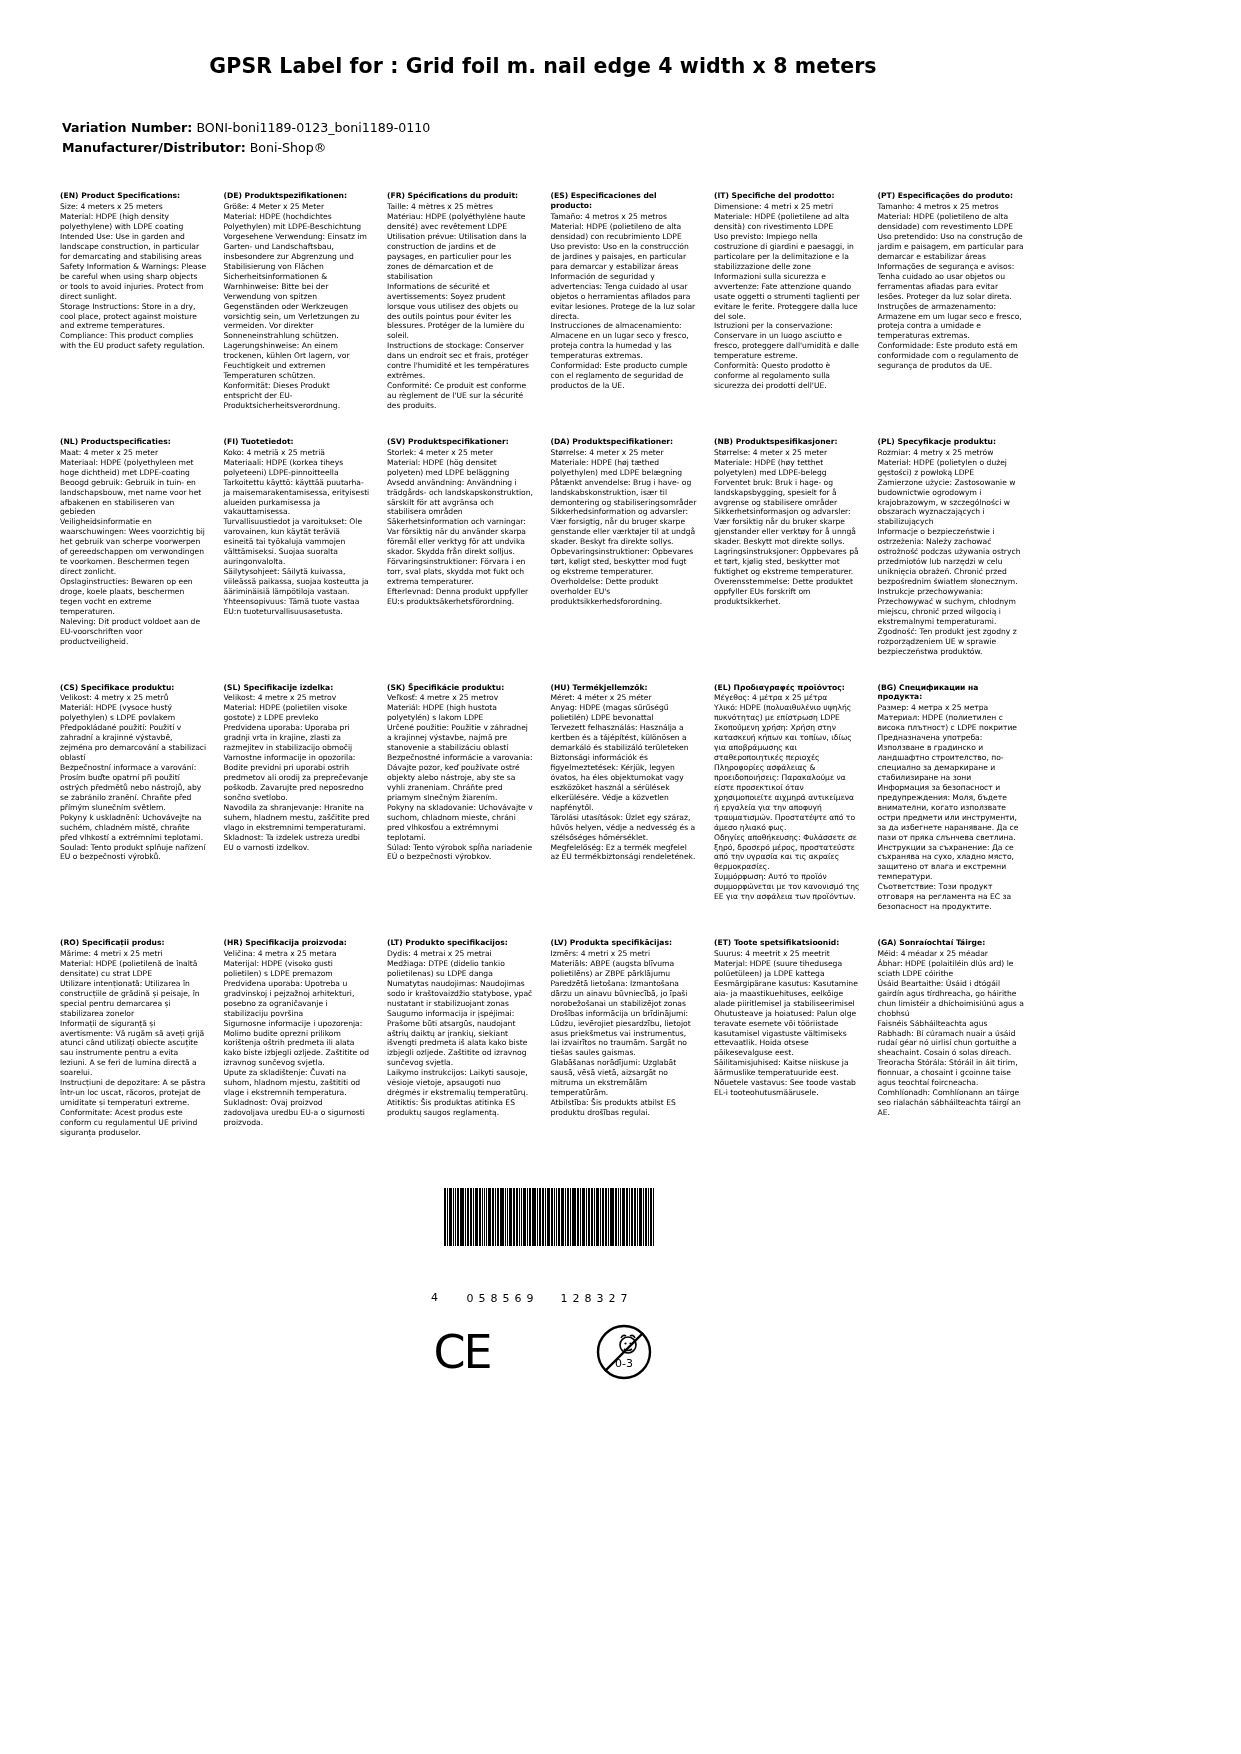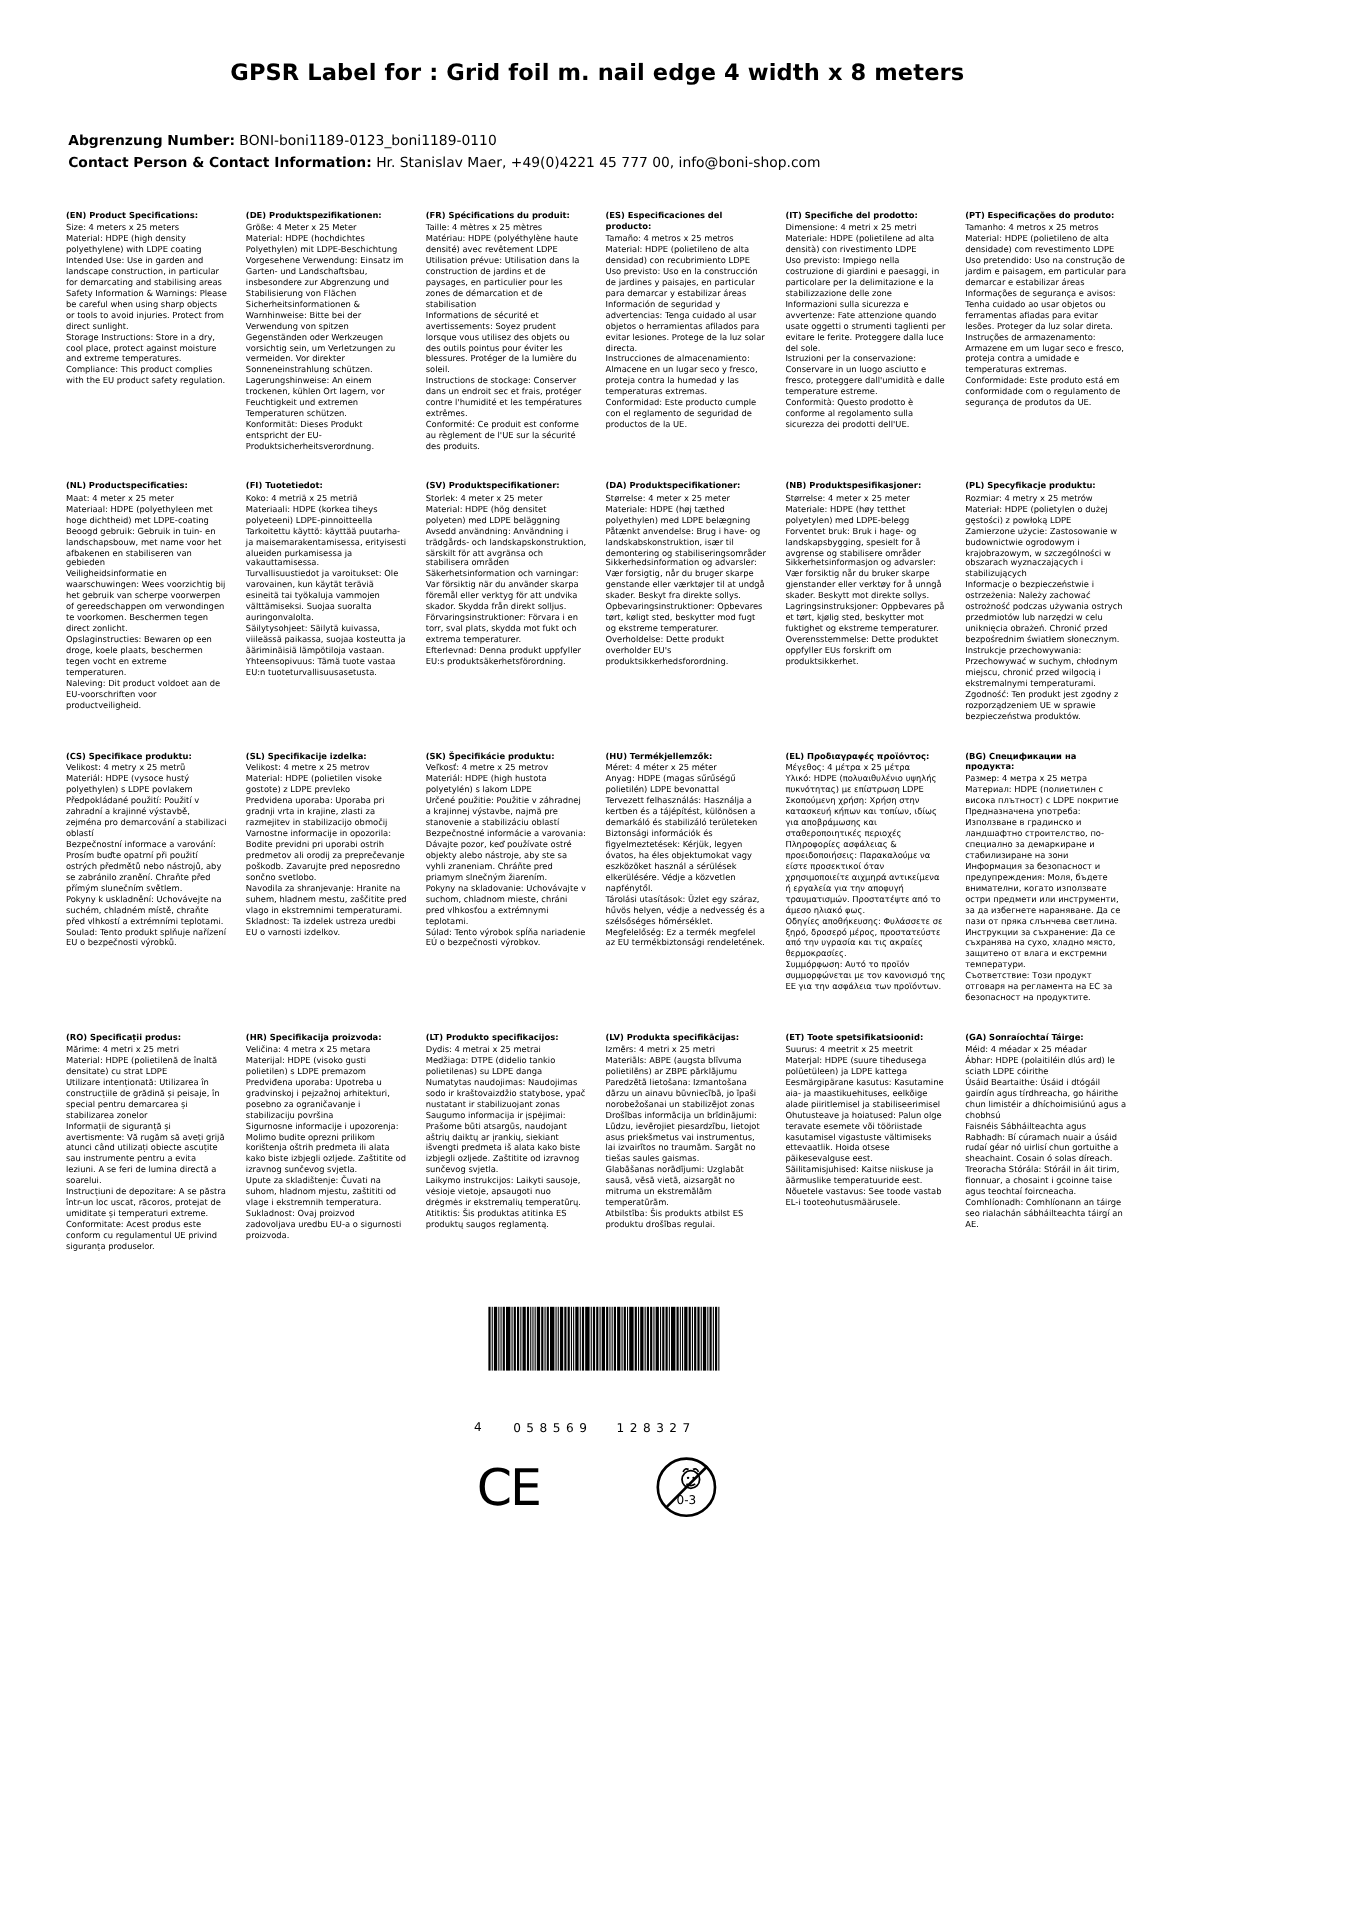--- a/index.html
+++ b/index.html
@@ -130,26 +130,26 @@
 </style>
 </head>
 <body>
 
 <div class="page">
 
   <h1 class="title">GPSR Label for : Grid foil m. nail edge 4 width x 8 meters</h1>
 
   <div class="meta">
     <div class="meta-row">
-      <span class="meta-label">Abgrenzung Number:</span>
+      <span class="meta-label">Variation Number:</span>
       <span class="meta-value">BONI-boni1189-0123_boni1189-0110</span>
     </div>
     <div class="meta-row">
-      <span class="meta-label">Contact Person &amp; Contact Information:</span>
-      <span class="meta-value">Hr. Stanislav Maer, +49(0)4221 45 777 00, info@boni-shop.com</span>
+      <span class="meta-label">Manufacturer/Distributor:</span>
+      <span class="meta-value">Boni-Shop®</span>
     </div>
   </div>
 
   <div class="spec-grid">
 
     <div class="spec-cell">
       <span class="spec-head">(EN) Product Specifications:</span>
       <span class="spec-body">Size: 4 meters x 25 meters
 Material: HDPE (high density polyethylene) with LDPE coating
 Intended Use: Use in garden and landscape construction, in particular for demarcating and stabilising areas

